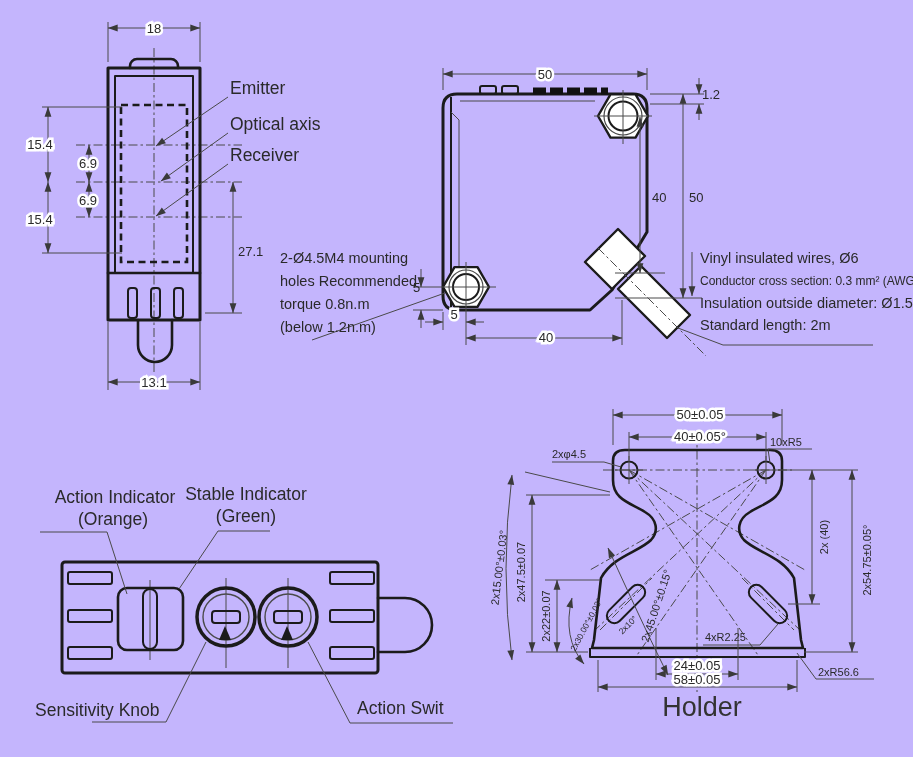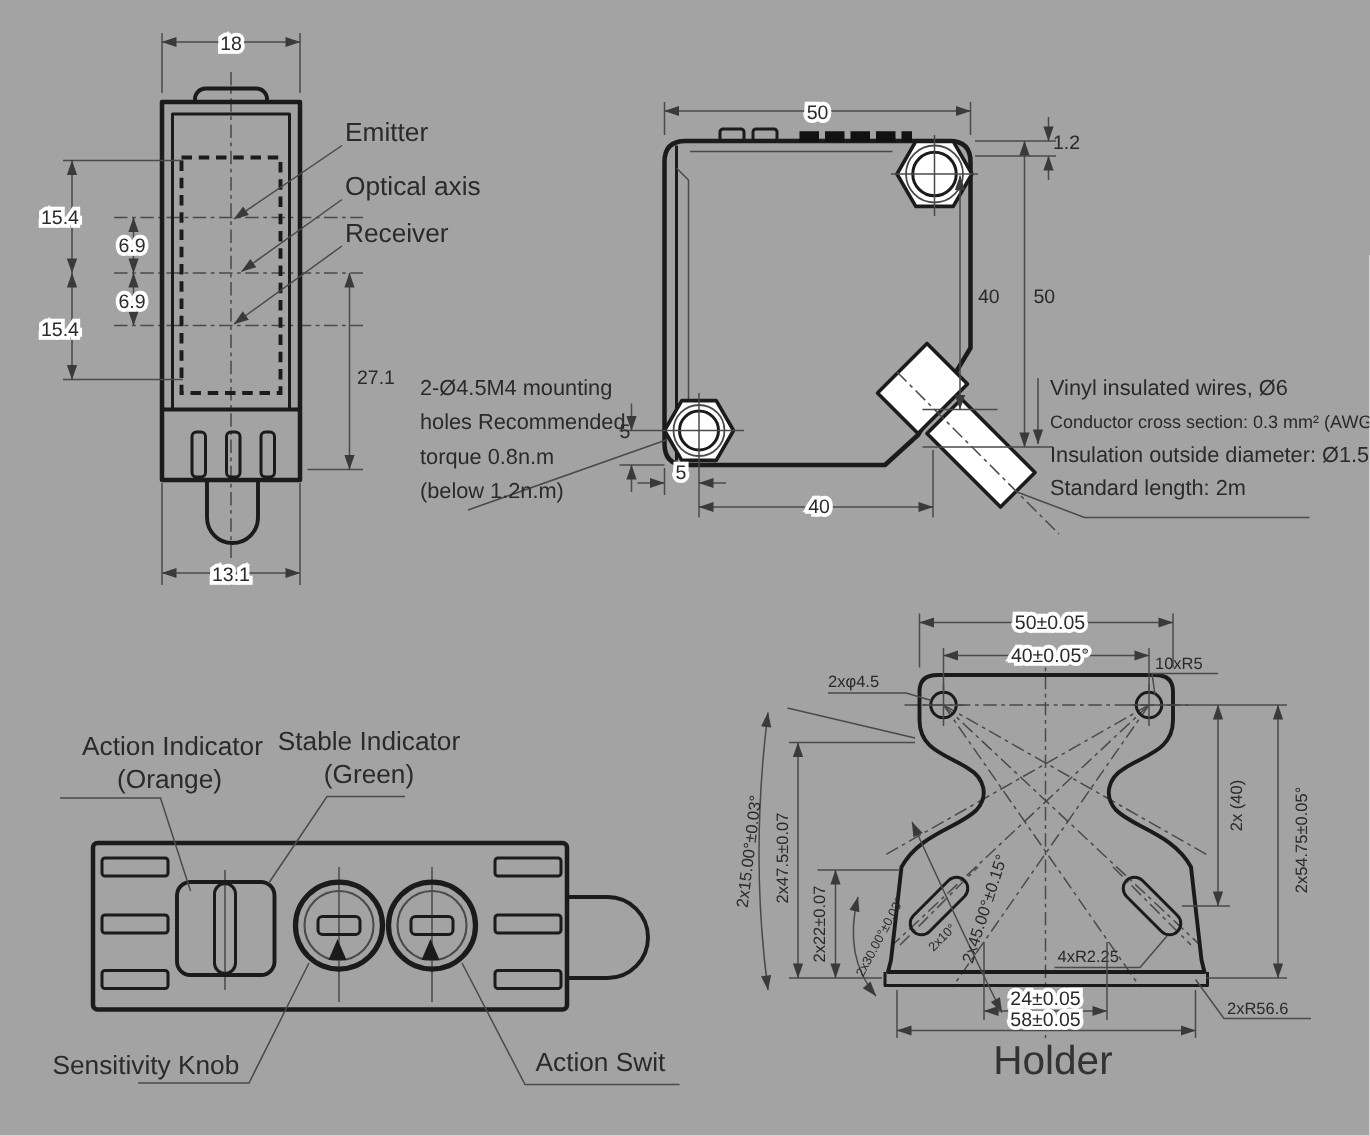--- a/index.html
+++ b/index.html
@@ -1,16 +1,16 @@
 <!DOCTYPE html>
 <html><head>
 <meta charset="utf-8">
 <style>
   html,body{margin:0;padding:0;background:#fff;}
-  #stage{position:relative;width:913px;height:757px;background:#a3a3a3;overflow:hidden;}
+  #stage{position:relative;width:913px;height:757px;background:#c4b5fd;overflow:hidden;}
   svg{position:absolute;inset:0;}
   text{font-family:"Liberation Sans","DejaVu Sans",sans-serif;fill:#2a2a2a;}
   .ol{fill:none;stroke:#1b1b1b;stroke-width:2.6;stroke-linejoin:round;stroke-linecap:round;}
   .ol2{fill:none;stroke:#1b1b1b;stroke-width:2;stroke-linejoin:round;}
   .olW{fill:#ffffff;stroke:#1b1b1b;stroke-width:2.4;stroke-linejoin:round;}
   .tn{fill:none;stroke:#4a4a4a;stroke-width:1;}
   .dim{fill:none;stroke:#4a4a4a;stroke-width:1;}
   .dd{stroke-dasharray:9 3 2.5 3;}
   .dshB{fill:none;stroke:#1b1b1b;stroke-width:2.6;stroke-dasharray:7 4.5;}
   .lbl{font-size:13px;}

